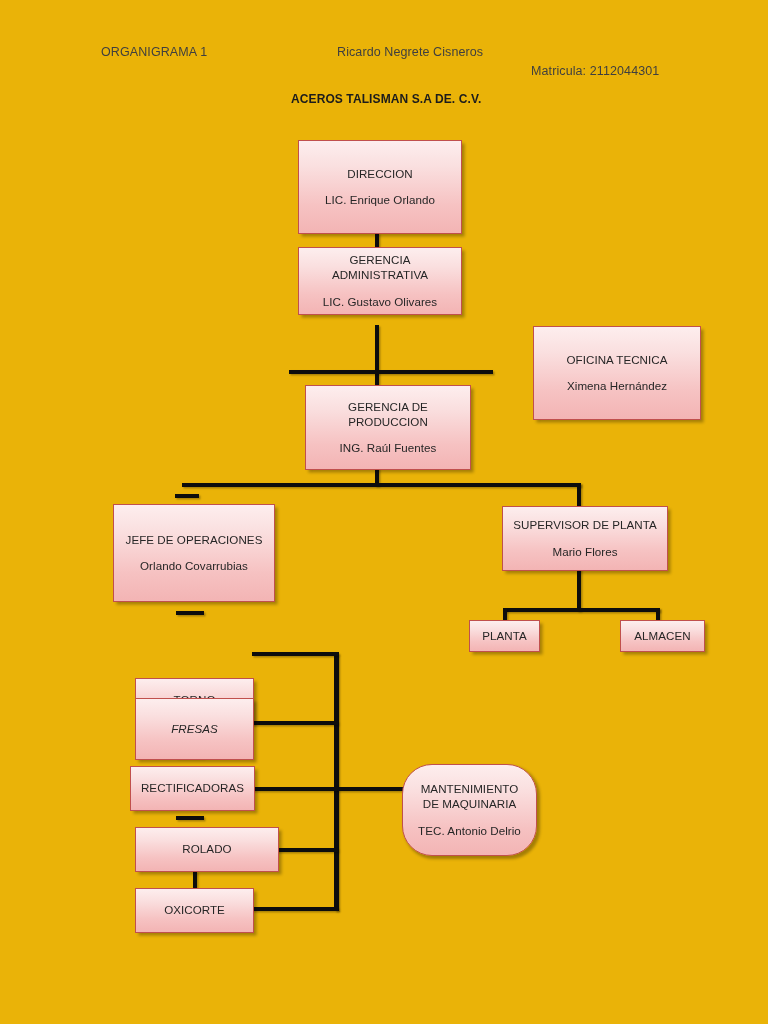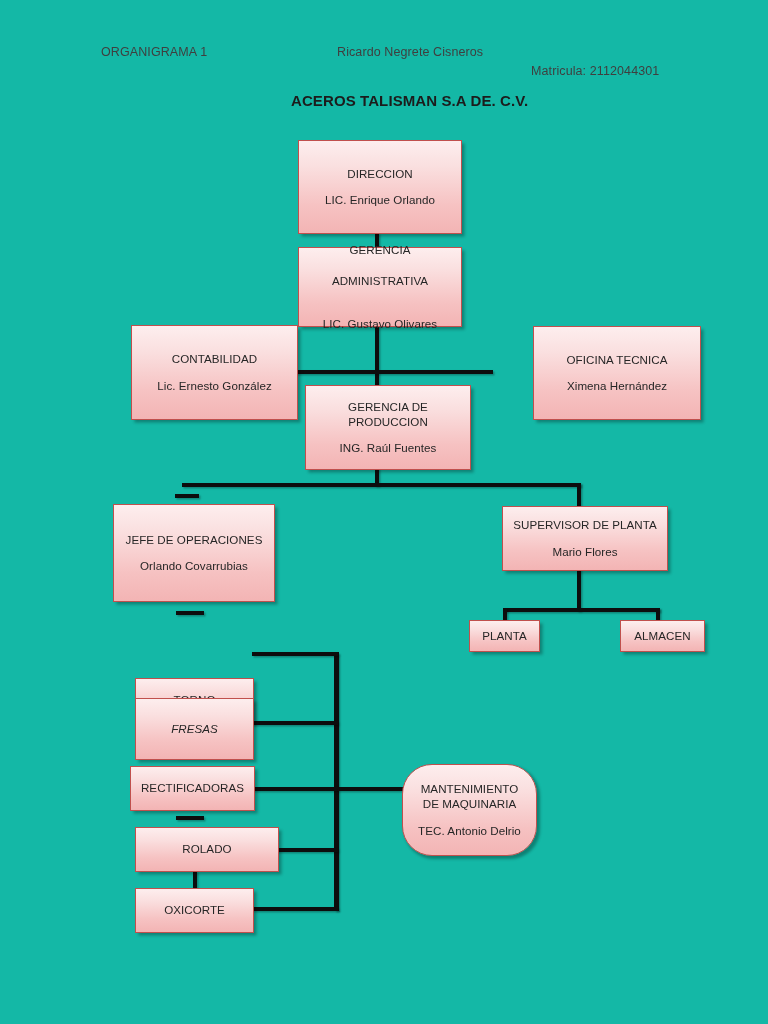--- a/index.html
+++ b/index.html
@@ -9,35 +9,35 @@
     background: #ffffff;
   }
   body {
     font-family: "Liberation Sans", sans-serif;
     color: #3a3a3a;
   }
   #page {
     position: relative;
     width: 768px;
     height: 1024px;
-    background: #14b8a6;
+    background: #eab308;
     overflow: hidden;
   }
 
   
   .hdr {
     position: absolute;
     font-size: 12.5px;
     color: #3f3f3f;
     white-space: nowrap;
     letter-spacing: 0.1px;
   }
   .hdr-title {
     position: absolute;
-    font-size: 15px;
+    font-size: 12px;
     font-weight: bold;
     color: #1c1c1c;
     white-space: nowrap;
     letter-spacing: 0.1px;
   }
 
   
   .line {
     position: absolute;
     background: #0d0d0d;
@@ -118,30 +118,26 @@
   <div class="line shadowed" style="left:252px; top:848px; width:86px; height:4px;"></div>
   <div class="line shadowed" style="left:252px; top:907px; width:86px; height:4px;"></div>
 
   <div class="line shadowed" style="left:338px; top:787px; width:68px; height:4px;"></div>
 
   <div class="box" style="left:298px; top:140px; width:164px; height:94px;">
     <div class="ln">DIRECCION</div>
     <div class="ln gap-top">LIC. Enrique Orlando</div>
   </div>
 
-  <div class="box" style="left:298px; top:247px; width:164px; height:80px;gap:16px;">
+  <div class="box" style="left:298px; top:247px; width:164px; height:68px;">
     <div class="ln">GERENCIA</div>
     <div class="ln tight">ADMINISTRATIVA</div>
     <div class="ln gap-top">LIC. Gustavo Olivares</div>
   </div>
 
-  <div class="box" style="left:131px; top:325px; width:167px; height:95px;">
-    <div class="ln">CONTABILIDAD</div>
-    <div class="ln gap-top">Lic. Ernesto González</div>
-  </div>
 
   <div class="box" style="left:485px; top:326px; width:168px; height:94px;margin-left:48px;">
     <div class="ln">OFICINA TECNICA</div>
     <div class="ln gap-top">Ximena Hernández</div>
   </div>
 
   <div class="box" style="left:305px; top:385px; width:166px; height:85px;">
     <div class="ln">GERENCIA DE</div>
     <div class="ln tight">PRODUCCION</div>
     <div class="ln gap-top">ING. Raúl Fuentes</div>

